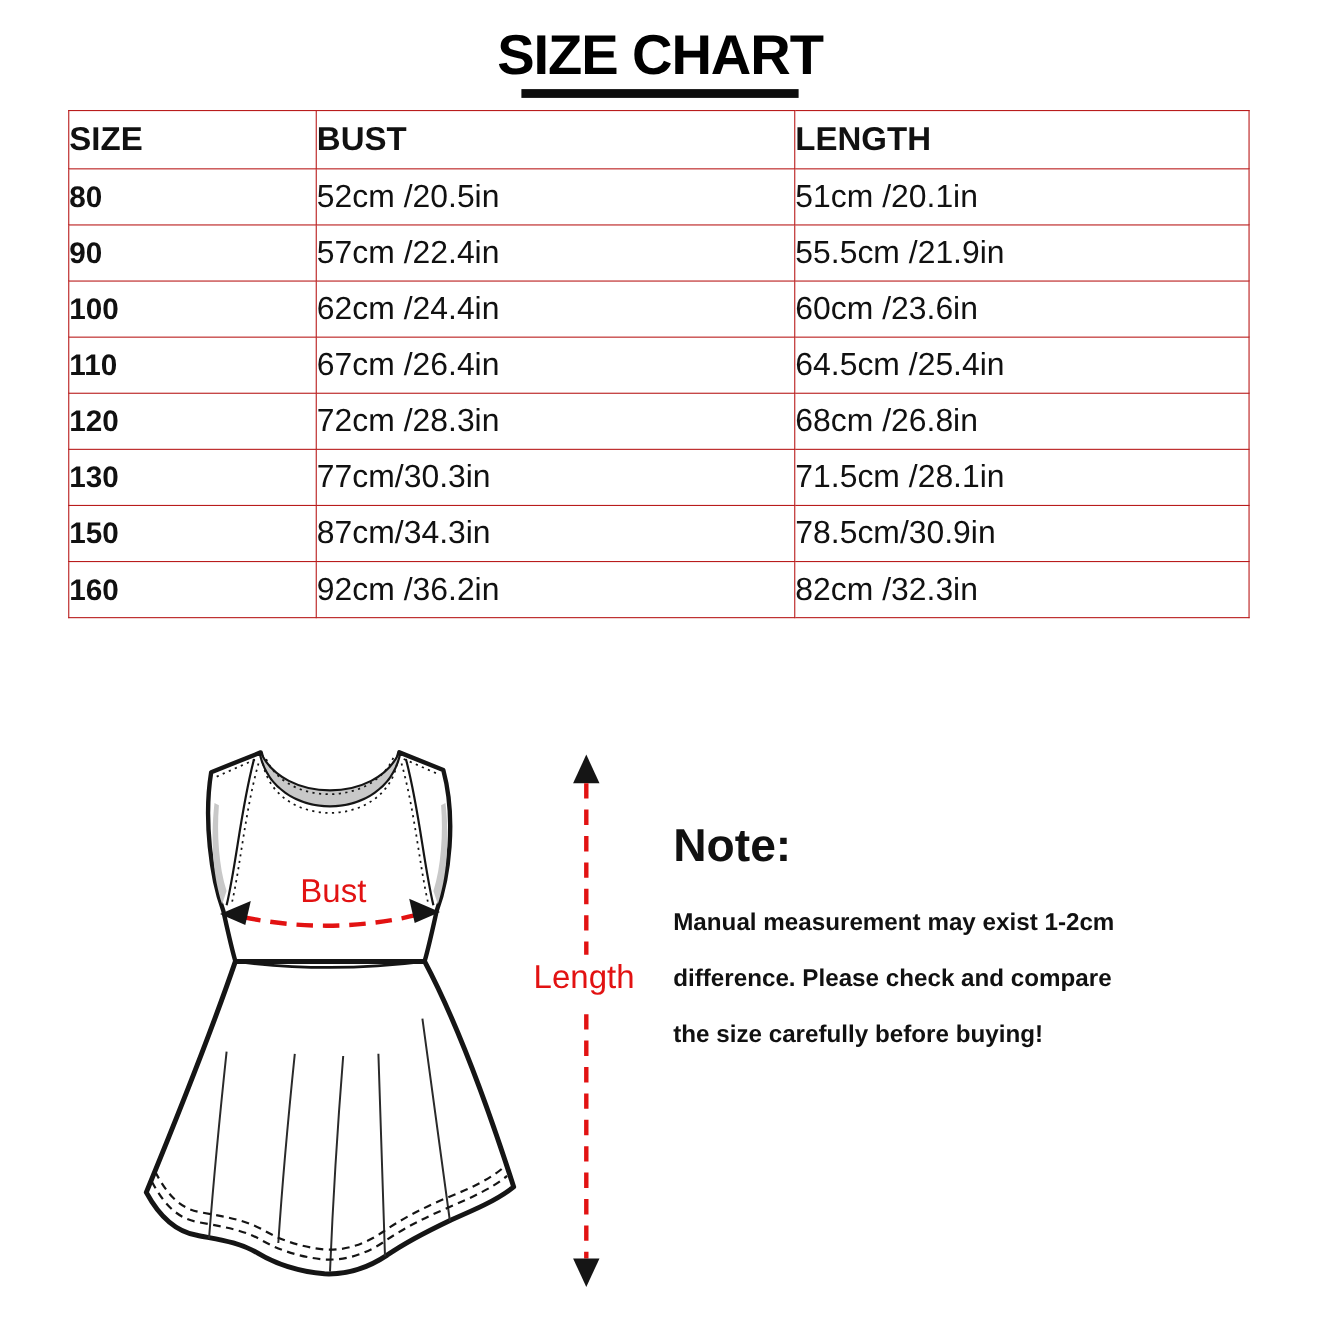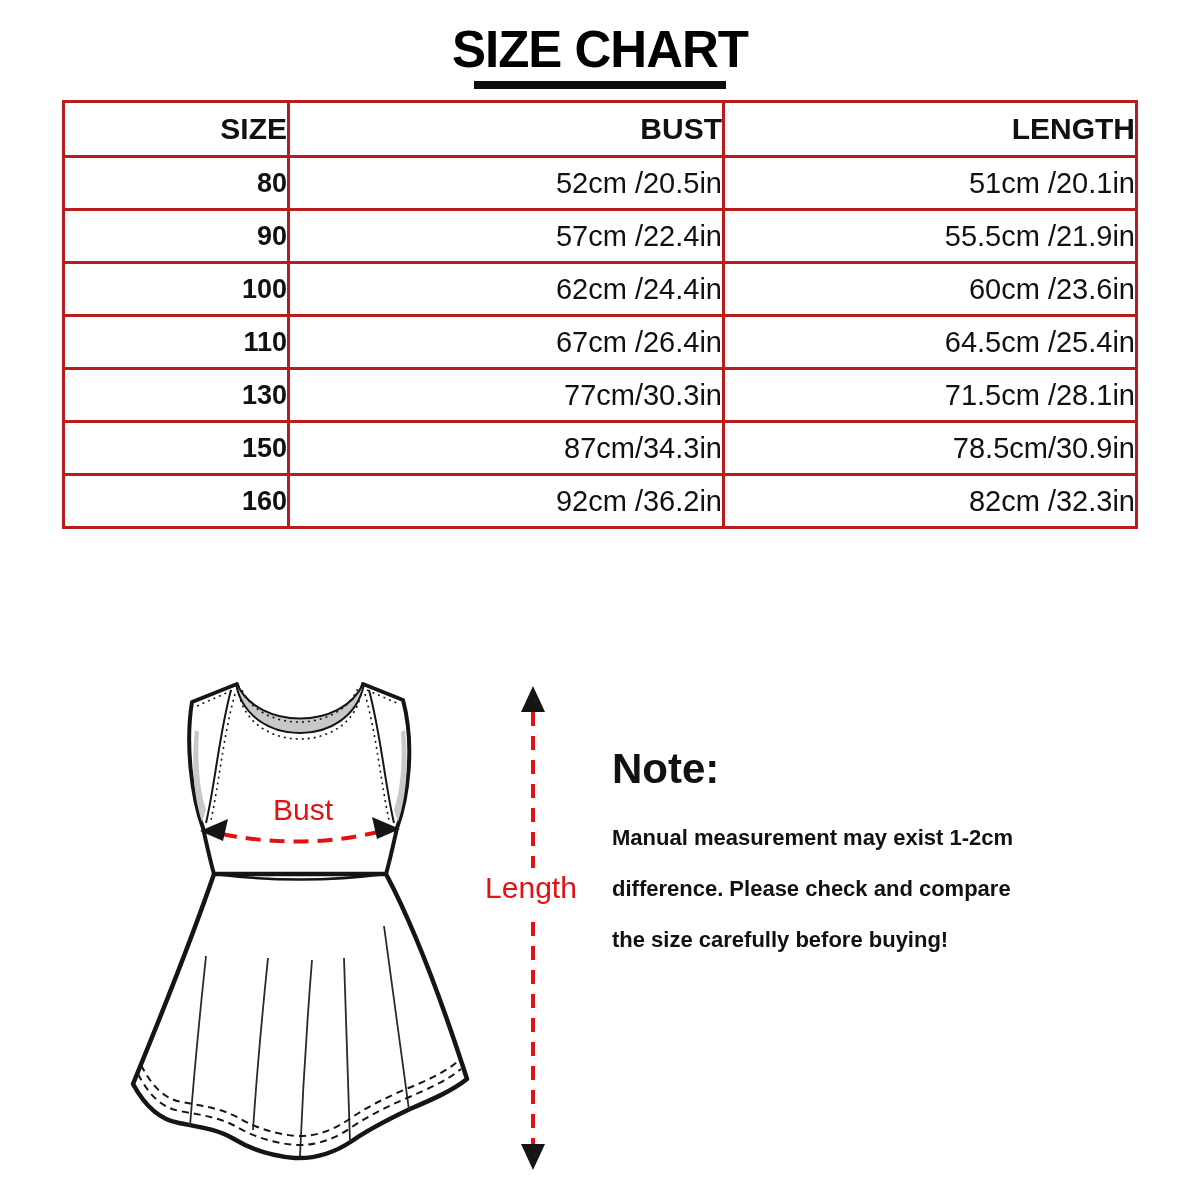--- a/index.html
+++ b/index.html
@@ -14,21 +14,21 @@
   }
   .title-underline{
     position:absolute;top:81px;left:50%;margin-left:-126px;width:252px;height:8px;
     background:#0d0d0d;
   }
   table.size-chart{
     position:absolute;left:62px;top:100px;width:1073px;
     border-collapse:collapse;table-layout:fixed;
   }
   table.size-chart td,table.size-chart th{
-    border:3px solid #b91c1c;text-align:right;vertical-align:middle;
+    border:1px solid #b91c1c;text-align:left;vertical-align:middle;
     padding:0;overflow:hidden;white-space:nowrap;
   }
   table.size-chart th{height:52px;font-size:30px;font-weight:bold;}
   table.size-chart td{height:50px;font-size:29px;font-weight:normal;}
   table.size-chart td.size-col{font-weight:bold;font-size:27px;}
   .diagram{position:absolute;left:0;top:660px;}
   .note{position:absolute;left:612px;top:748px;width:500px;}
   .note-heading{font-size:42px;font-weight:bold;line-height:1;margin:0 0 22px 0;}
   .note-line{font-size:22px;font-weight:bold;line-height:51px;white-space:nowrap;}
 </style>
@@ -62,20 +62,25 @@
   </tr>
   <tr>
     <td class="size-col">100</td>
     <td>62cm /24.4in</td>
     <td>60cm /23.6in</td>
   </tr>
   <tr>
     <td class="size-col">110</td>
     <td>67cm /26.4in</td>
     <td>64.5cm /25.4in</td>
+  </tr>
+  <tr>
+    <td class="size-col">120</td>
+    <td>72cm /28.3in</td>
+    <td>68cm /26.8in</td>
   </tr>
   <tr>
     <td class="size-col">130</td>
     <td>77cm/30.3in</td>
     <td>71.5cm /28.1in</td>
   </tr>
   <tr>
     <td class="size-col">150</td>
     <td>87cm/34.3in</td>
     <td>78.5cm/30.9in</td>

